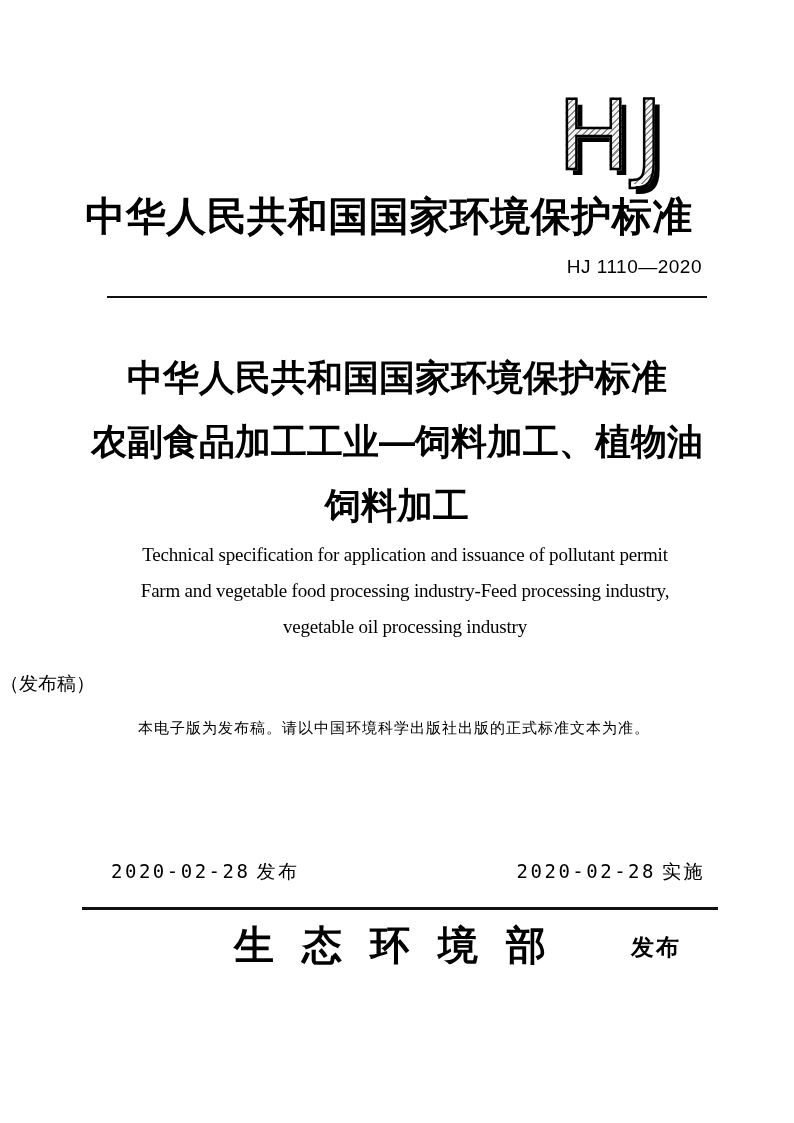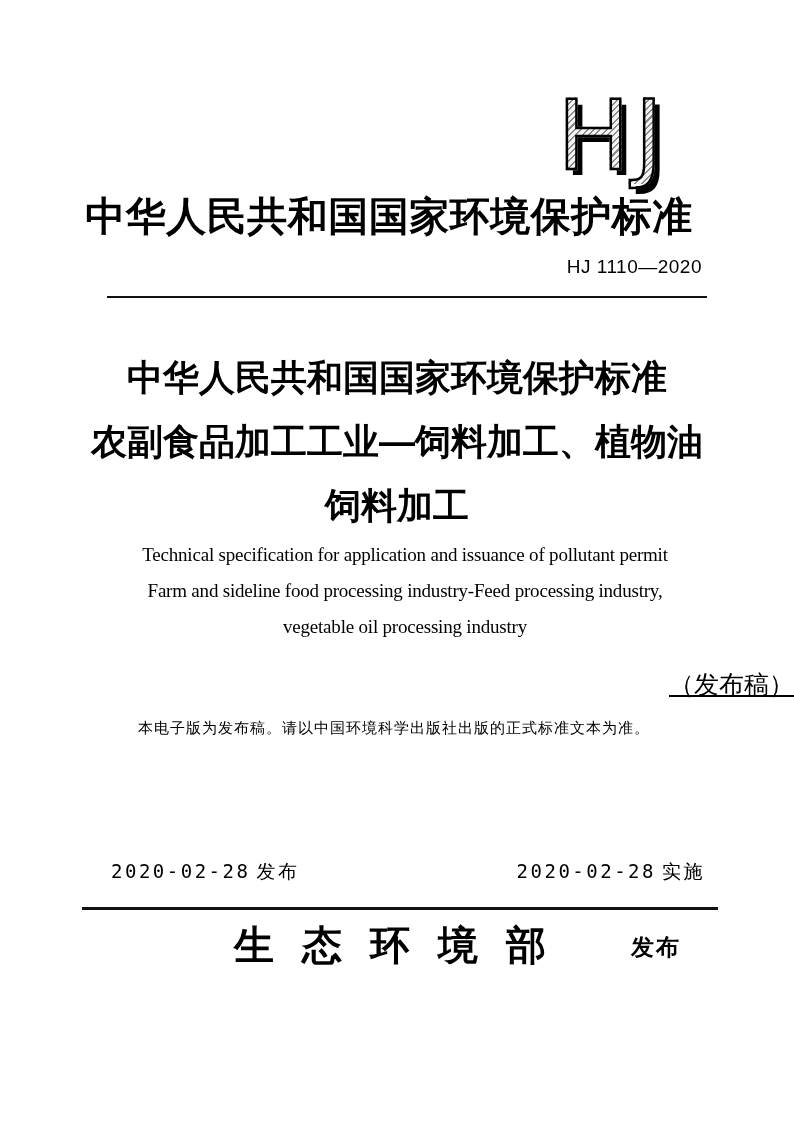--- a/index.html
+++ b/index.html
@@ -108,24 +108,23 @@
     letter-spacing: -0.2px;
     padding-left: 16px;
   }
 
   
   .draft {
     position: absolute;
     top: 672px;
     left: 0;
     right: 0;
-    text-align: right;
-    font-size: 25px;
+    text-align: left;
+    font-size: 19px;
     line-height: 24px;
-    text-decoration: underline;
   }
   .notice {
     position: absolute;
     top: 719px;
     left: 0;
     right: 6px;
     text-align: center;
     font-size: 15px;
     letter-spacing: 1px;
   }
@@ -194,21 +193,21 @@
   <div class="rule rule-top"></div>
 
   <div class="title-zh">
     <div>中华人民共和国国家环境保护标准</div>
     <div>农副食品加工工业—饲料加工、植物油</div>
     <div>饲料加工</div>
   </div>
 
   <div class="title-en">
     <div>Technical specification for application and issuance of pollutant permit</div>
-    <div>Farm and sideline food processing industry-Feed processing industry,</div>
+    <div>Farm and vegetable food processing industry-Feed processing industry,</div>
     <div>vegetable oil processing industry</div>
   </div>
 
   <div class="draft">（发布稿）</div>
 
   <div class="notice">本电子版为发布稿。请以中国环境科学出版社出版的正式标准文本为准。</div>
 
   <div class="dates">
     <div class="date-left">
       <span>2020-02-28</span><span class="date-label">发布</span>

